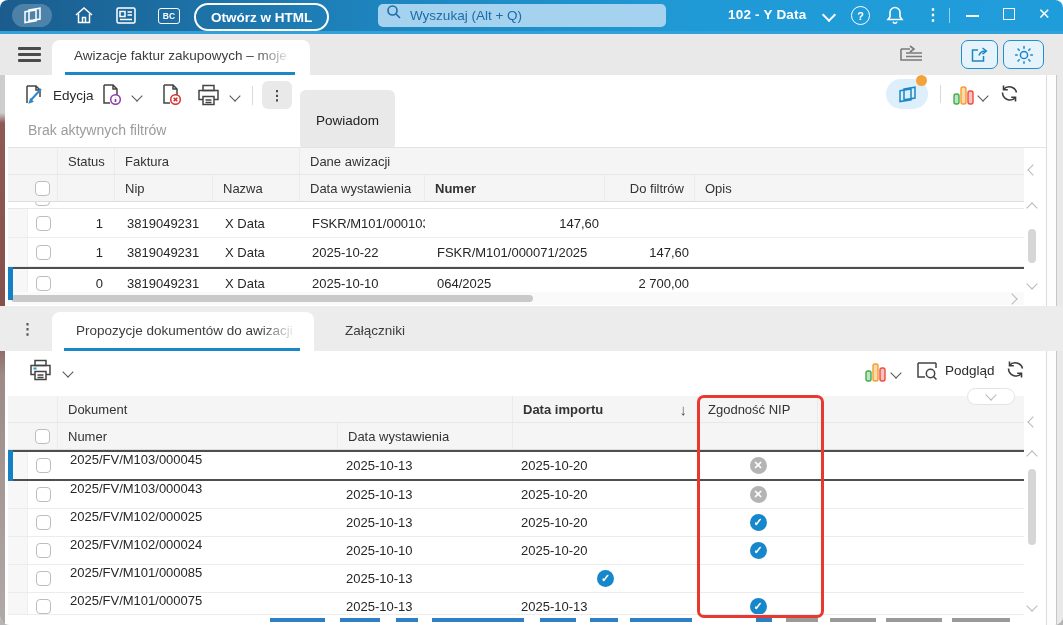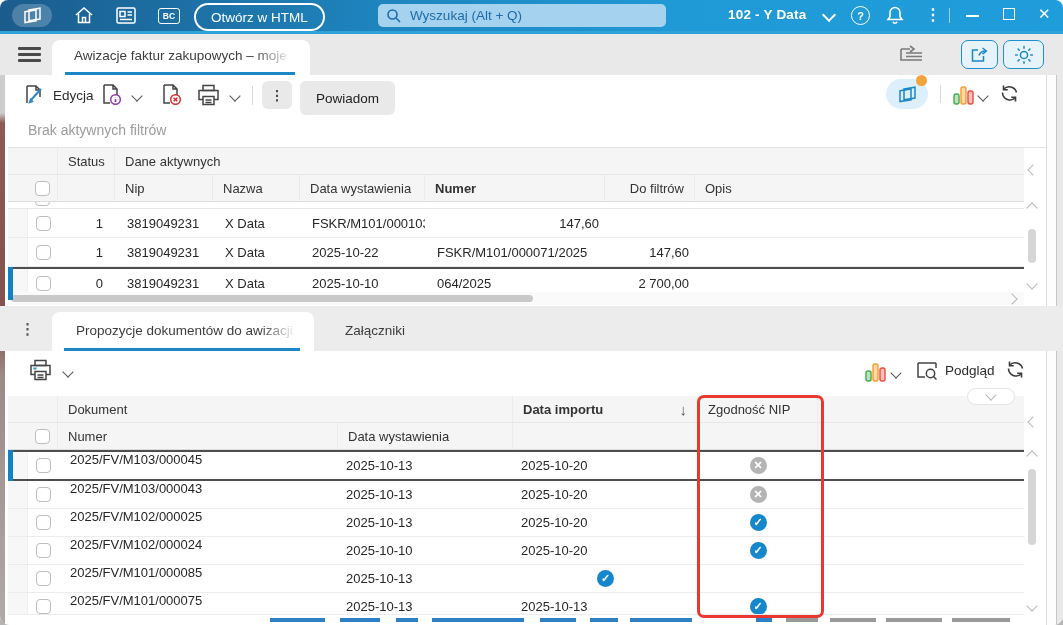--- a/index.html
+++ b/index.html
@@ -5,22 +5,22 @@
   html,body{margin:0;padding:0}
   body{width:1063px;height:625px;background:#b5b5b5;font-family:"Liberation Sans",sans-serif;overflow:hidden;position:relative}
   .window{position:absolute;inset:0;background:#fff;border-radius:0 0 9px 9px;overflow:hidden}
 
   
   .topbar{position:absolute;left:0;top:0;width:1063px;height:36px;
     background:linear-gradient(90deg,#1b5c8d 0%,#1e84bd 35%,#209ad6 65%,#1f9dda 100%);border-radius:8px 8px 0 0}
   .topbar-strip{position:absolute;left:0;top:31px;width:1063px;height:3px;background:#2ea2d9}
   .logo-pill{position:absolute;left:12px;top:4px;width:40px;height:23px;background:rgba(255,255,255,.22);border-radius:12px;display:flex;align-items:center;justify-content:center}
   .tb-ic{position:absolute;display:flex;align-items:center;justify-content:center}
-  .open-html{position:absolute;left:194px;top:3px;height:24px;padding:0 15px;border:2px solid #fff;border-radius:14px;color:#fff;font-size:13.5px;font-weight:normal;display:flex;align-items:center;background:transparent}
-  .search{position:absolute;left:378px;top:4px;width:288px;height:23px;background:#a5d2ee;border-radius:5px;display:flex;align-items:center;padding:0 8px;box-sizing:border-box}
+  .open-html{position:absolute;left:194px;top:3px;height:24px;padding:0 15px;border:2px solid #fff;border-radius:14px;color:#fff;font-size:13.5px;font-weight:bold;display:flex;align-items:center;background:transparent}
+  .search{position:absolute;left:378px;top:4px;width:288px;height:23px;background:#a5d2ee;border-radius:5px;display:flex;padding:0 8px;box-sizing:border-box}
   .search-input{border:none;background:transparent;outline:none;color:#1d6ca9;font-size:13.5px;width:230px;font-family:"Liberation Sans",sans-serif}
   .search-input::placeholder{color:#1d6ca9;opacity:1}
   .company{position:absolute;left:728px;top:7px;color:#fff;font-size:13.5px;font-weight:bold;letter-spacing:.2px}
   .chev{display:inline-block;width:7px;height:7px;border-right:1.6px solid #555;border-bottom:1.6px solid #555}
   .chev.down{transform:rotate(45deg)} .chev.up{transform:rotate(-135deg)} .chev.left{transform:rotate(135deg)} .chev.right{transform:rotate(-45deg)}
   .chev.white{border-color:#fff;width:8px;height:8px;border-width:2px}
   .chev.light{border-color:#b9b9b9}
   .help-circle{position:absolute;left:851px;top:6px;width:17px;height:17px;border:1.7px solid #fff;border-radius:50%;color:#fff;font-size:11px;font-weight:bold;display:flex;align-items:center;justify-content:center}
   .dots-v{color:#fff;font-size:16px;font-weight:bold;line-height:1}
   .tb-sep{position:absolute;left:949px;top:8px;width:1px;height:15px;background:rgba(255,255,255,.55)}
@@ -262,21 +262,21 @@
           <rect x="7" y="12.5" width="11" height="8" fill="#fff"></rect>
           <path d="M9.5 16 H15.5 M9.5 18.5 H15.5"></path>
         </g>
       </svg>
   </div>
   <span class="chev down" style="position:absolute;left:231px;top:92px"></span>
   <div class="v-sep" style="left:252px;top:86px;height:19px"></div>
   <div class="gray-btn" style="left:262px;top:81px;width:30px">
       <span style="font-weight:bold;color:#444">⋮</span>
     </div>
-  <div class="gray-btn" style="left:300px;top:81px;padding:3px 16px">Powiadom</div>
+  <div class="gray-btn" style="left:300px;top:90px;padding:16px 16px">Powiadom</div>
 
   <div class="view-pill">
     <svg class="icon-svg" width="21" height="17" viewBox="0 0 21 17">
         <g fill="none" stroke="#1b87c6" stroke-width="1.5">
           <path d="M7 3 L18 1.2 L18 12 L7 13.8 Z"></path>
           <path d="M3 4.8 L14 3 L14 13.8 L3 15.6 Z"></path>
         </g>
       </svg>
   </div>
   <div class="orange-dot"></div>
@@ -302,21 +302,22 @@
       </svg>
   </div>
 
   <div class="filter-text">Brak aktywnych filtrów</div>
   <div class="filter-line"></div>
 
   <div style="position:absolute;left:8px;top:148px;width:1016px">
     <div class="u-groups hdr">
       <div></div>
       <div>Status</div>
-      <div class="nb">Dane aktywnych</div>
+      <div>Faktura</div>
+      <div class="nb">Dane awizacji</div>
     </div>
     <div class="hdr-split"></div>
     <div class="u-grid hdr" style="border-bottom:1px solid #dedede">
       <div style="padding:0;border-right:none"></div>
       <div style="padding:0;justify-content:center">
           <span class="checkbox"></span>
         </div>
       <div></div>
       <div>Nip</div>
       <div>Nazwa</div>

